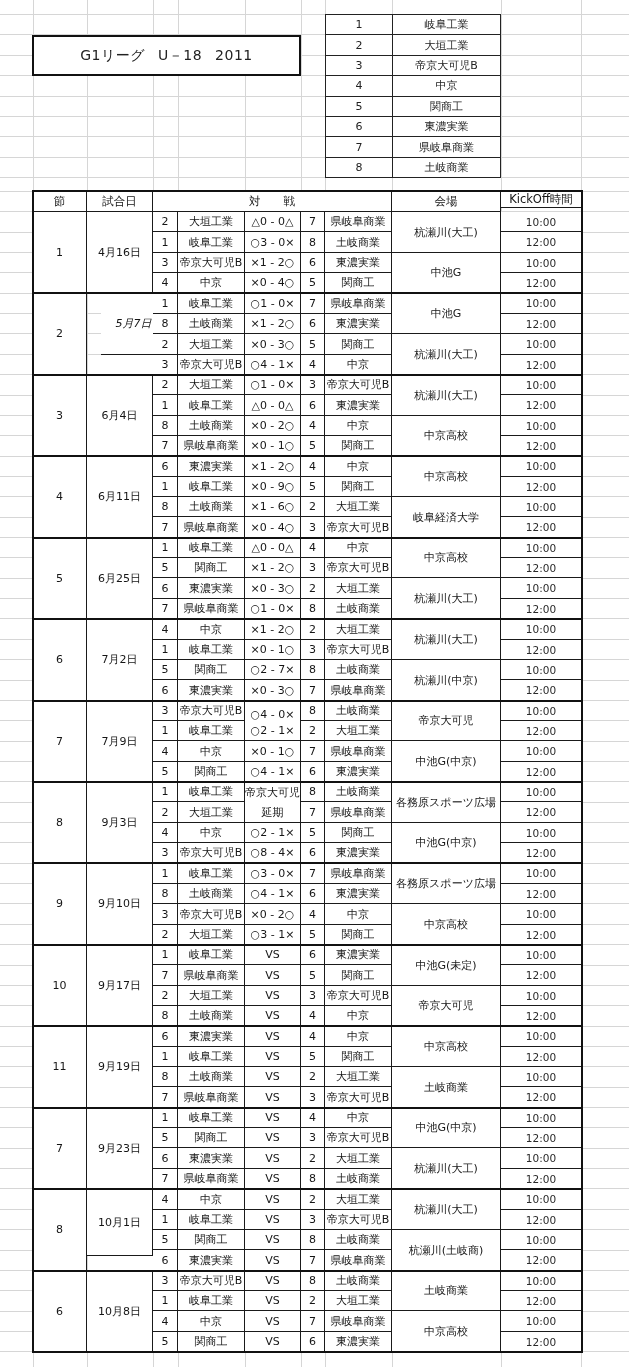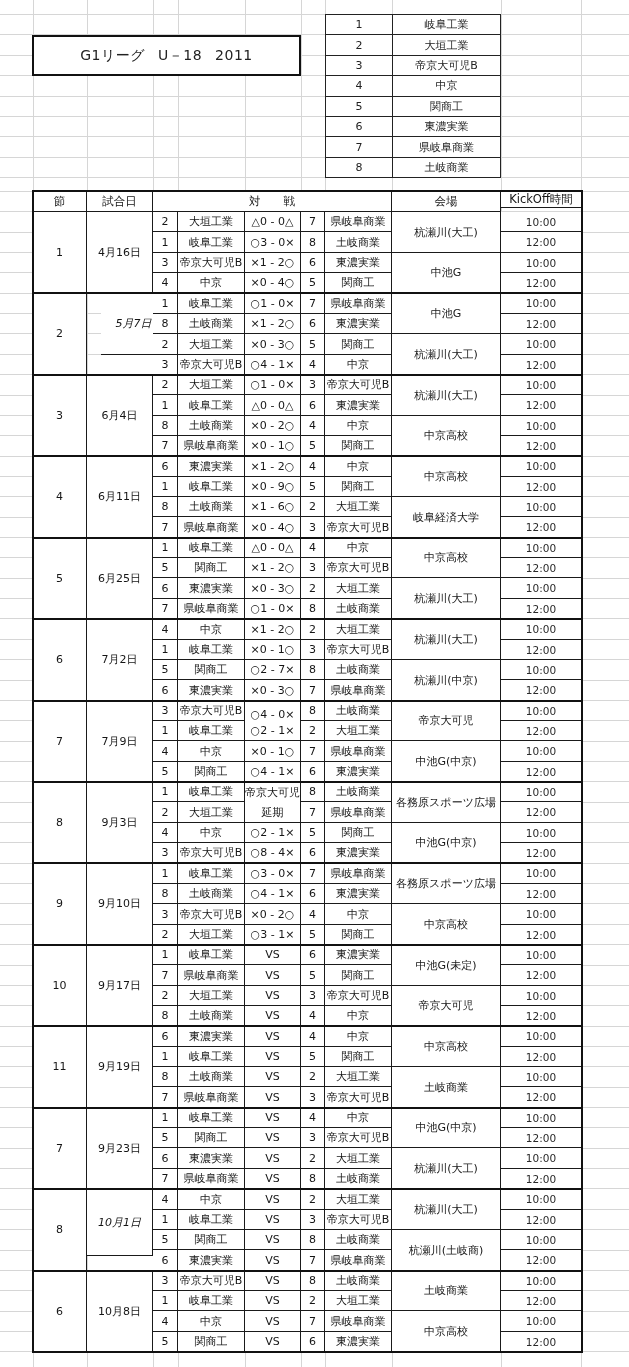--- a/index.html
+++ b/index.html
@@ -456,21 +456,21 @@
     <div class="c " style="left: 325px; width: 67px; top: 1148px; height: 21px;">大垣工業</div>
     <div class="c ko" style="left: 501px; width: 81px; top: 1148px; height: 21px;">10:00</div>
     <div class="c num" style="left: 153px; width: 25px; top: 1169px; height: 20px;">7</div>
     <div class="c " style="left: 178px; width: 67px; top: 1169px; height: 20px;">県岐阜商業</div>
     <div class="c " style="left: 245px; width: 56px; top: 1169px; height: 20px;">VS</div>
     <div class="c num" style="left: 301px; width: 24px; top: 1169px; height: 20px;">8</div>
     <div class="c " style="left: 325px; width: 67px; top: 1169px; height: 20px;">土岐商業</div>
     <div class="c ko" style="left: 501px; width: 81px; top: 1169px; height: 20px;">12:00</div>
     <div class="sep" style="top: 1107px;"></div>
     <div class="c " style="left: 33px; width: 54px; top: 1189px; height: 82px;">8</div>
-    <div class="c " style="left: 87px; width: 66px; top: 1189px; height: 67px; font-style: italic;">10月1日</div>
+    <div class="c " style="left: 87px; width: 66px; top: 1189px; height: 67px;">10月1日</div>
     <div class="c " style="left: 392px; width: 109px; top: 1189px; height: 41px;">杭瀬川(大工)</div>
     <div class="c " style="left: 392px; width: 109px; top: 1230px; height: 41px;">杭瀬川(土岐商)</div>
     <div class="c num" style="left: 153px; width: 25px; top: 1189px; height: 21px;">4</div>
     <div class="c " style="left: 178px; width: 67px; top: 1189px; height: 21px;">中京</div>
     <div class="c " style="left: 245px; width: 56px; top: 1189px; height: 21px;">VS</div>
     <div class="c num" style="left: 301px; width: 24px; top: 1189px; height: 21px;">2</div>
     <div class="c " style="left: 325px; width: 67px; top: 1189px; height: 21px;">大垣工業</div>
     <div class="c ko" style="left: 501px; width: 81px; top: 1189px; height: 21px;">10:00</div>
     <div class="c num" style="left: 153px; width: 25px; top: 1210px; height: 20px;">1</div>
     <div class="c " style="left: 178px; width: 67px; top: 1210px; height: 20px;">岐阜工業</div>

